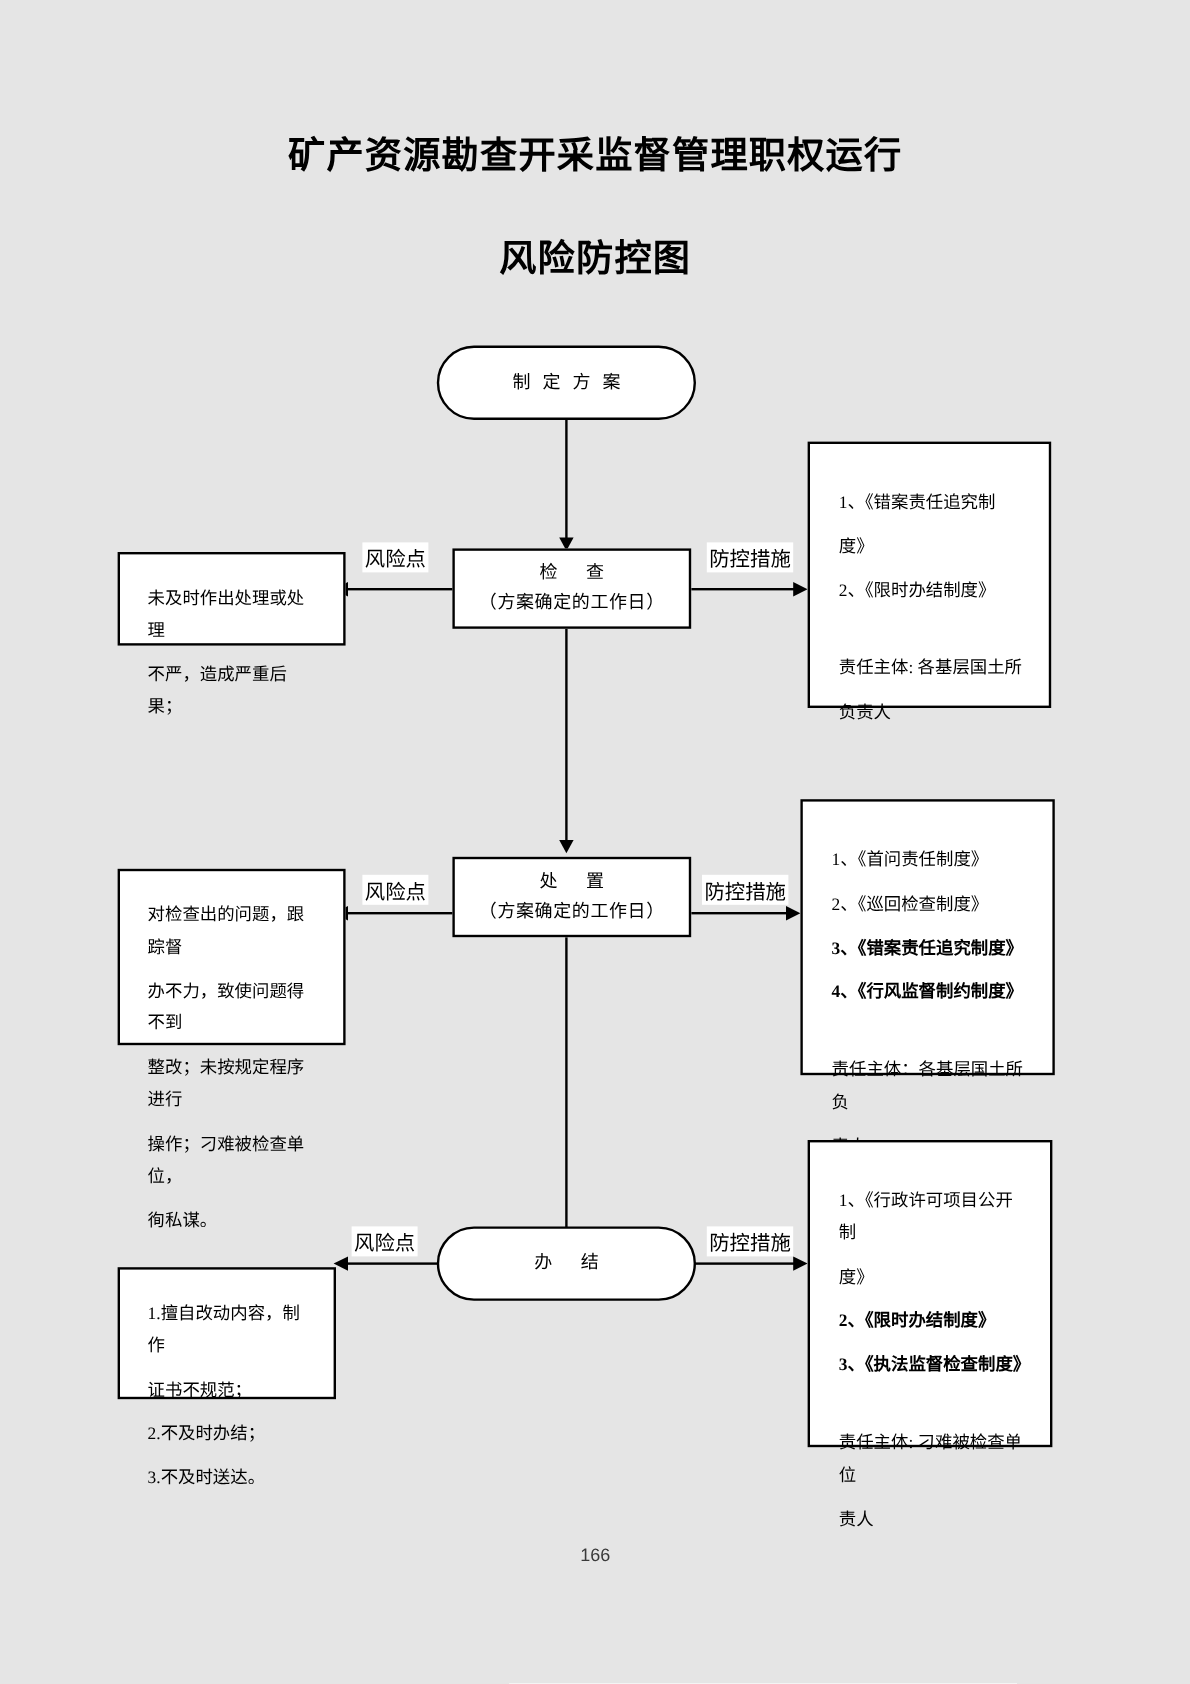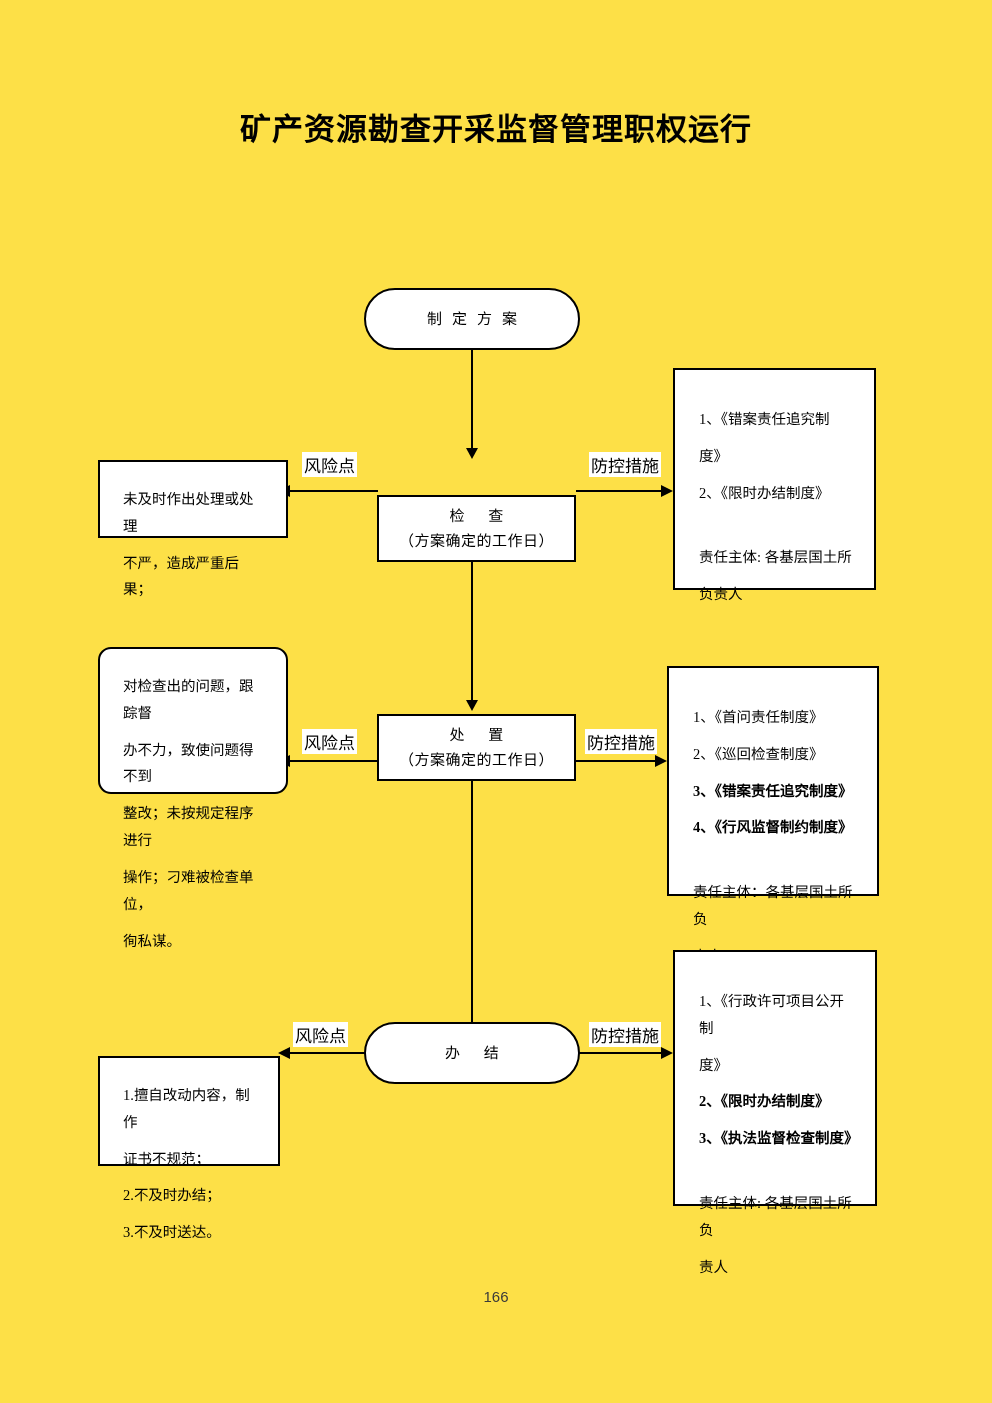--- a/index.html
+++ b/index.html
@@ -9,21 +9,21 @@
     background: #ffffff;
   }
   body {
     font-family: "Liberation Serif", "DejaVu Serif", serif;
     color: #000000;
   }
   #page {
     position: relative;
     width: 992px;
     height: 1403px;
-    background: #fde047;
+    background: #e5e5e5;
     overflow: hidden;
   }
 
   
   .title-line {
     position: absolute;
     left: 0;
     width: 992px;
     text-align: center;
     font-family: "Liberation Serif", "DejaVu Serif", serif;
@@ -131,29 +131,30 @@
     font-size: 15px;
     color: #3a3a3a;
   }
 </style>
 </head>
 <body>
 
 <div id="page">
 
   <div class="title-line" id="title-1">矿产资源勘查开采监督管理职权运行</div>
+  <div class="title-line" id="title-2">风险防控图</div>
 
   <div class="node stadium" style="left:364px; top:288px; width:216px; height:62px;">
     <div class="line-1">制定方案</div>
   </div>
 
   <div class="vline" style="left:471px; top:350px; height:102px;"></div>
   <div class="arrow-down" style="left:466px; top:448px;"></div>
 
-  <div class="node" style="left:377px; top:457px; width:199px; height:67px;margin-top:38px;">
+  <div class="node" style="left:377px; top:457px; width:199px; height:67px;">
     <div class="line-1">检  查</div>
     <div class="line-2">（方案确定的工作日）</div>
   </div>
 
   <div class="hline" style="left:290px; top:490px; width:88px;"></div>
   <div class="arrow-left" style="left:278px; top:485px;"></div>
   <div class="edge-label" style="left:302px; top:452px;">风险点</div>
 
   <div class="sidebox" style="left:98px; top:460px; width:190px; height:78px;">
     <p>未及时作出处理或处理</p>
@@ -178,21 +179,21 @@
 
   <div class="node" style="left:377px; top:714px; width:199px; height:67px;">
     <div class="line-1">处  置</div>
     <div class="line-2">（方案确定的工作日）</div>
   </div>
 
   <div class="hline" style="left:290px; top:760px; width:88px;"></div>
   <div class="arrow-left" style="left:278px; top:755px;"></div>
   <div class="edge-label" style="left:302px; top:729px;">风险点</div>
 
-  <div class="sidebox" style="left:98px; top:647px; width:190px; height:147px;border-radius:13px;">
+  <div class="sidebox" style="left:98px; top:724px; width:190px; height:147px;">
     <p>对检查出的问题，跟踪督</p>
     <p>办不力，致使问题得不到</p>
     <p>整改；未按规定程序进行</p>
     <p>操作；刁难被检查单位，</p>
     <p>徇私谋。</p>
   </div>
 
   <div class="hline" style="left:576px; top:760px; width:88px;"></div>
   <div class="arrow-right" style="left:655px; top:755px;"></div>
   <div class="edge-label" style="left:585px; top:729px;">防控措施</div>
@@ -228,19 +229,19 @@
   <div class="hline" style="left:572px; top:1052px; width:92px;"></div>
   <div class="arrow-right" style="left:661px; top:1047px;"></div>
   <div class="edge-label" style="left:589px; top:1022px;">防控措施</div>
 
   <div class="sidebox measures" style="left:673px; top:950px; width:204px; height:256px;">
     <p>1、《行政许可项目公开制</p>
     <p>度》</p>
     <p class="bold">2、《限时办结制度》</p>
     <p class="bold">3、《执法监督检查制度》</p>
     <p class="spacer"></p>
-    <p>责任主体: 各基层国土所负</p>
+    <p>责任主体: 刁难被检查单位</p>
     <p>责人</p>
   </div>
 
   <div id="page-number">166</div>
 
 </div>
 
 </body></html>

